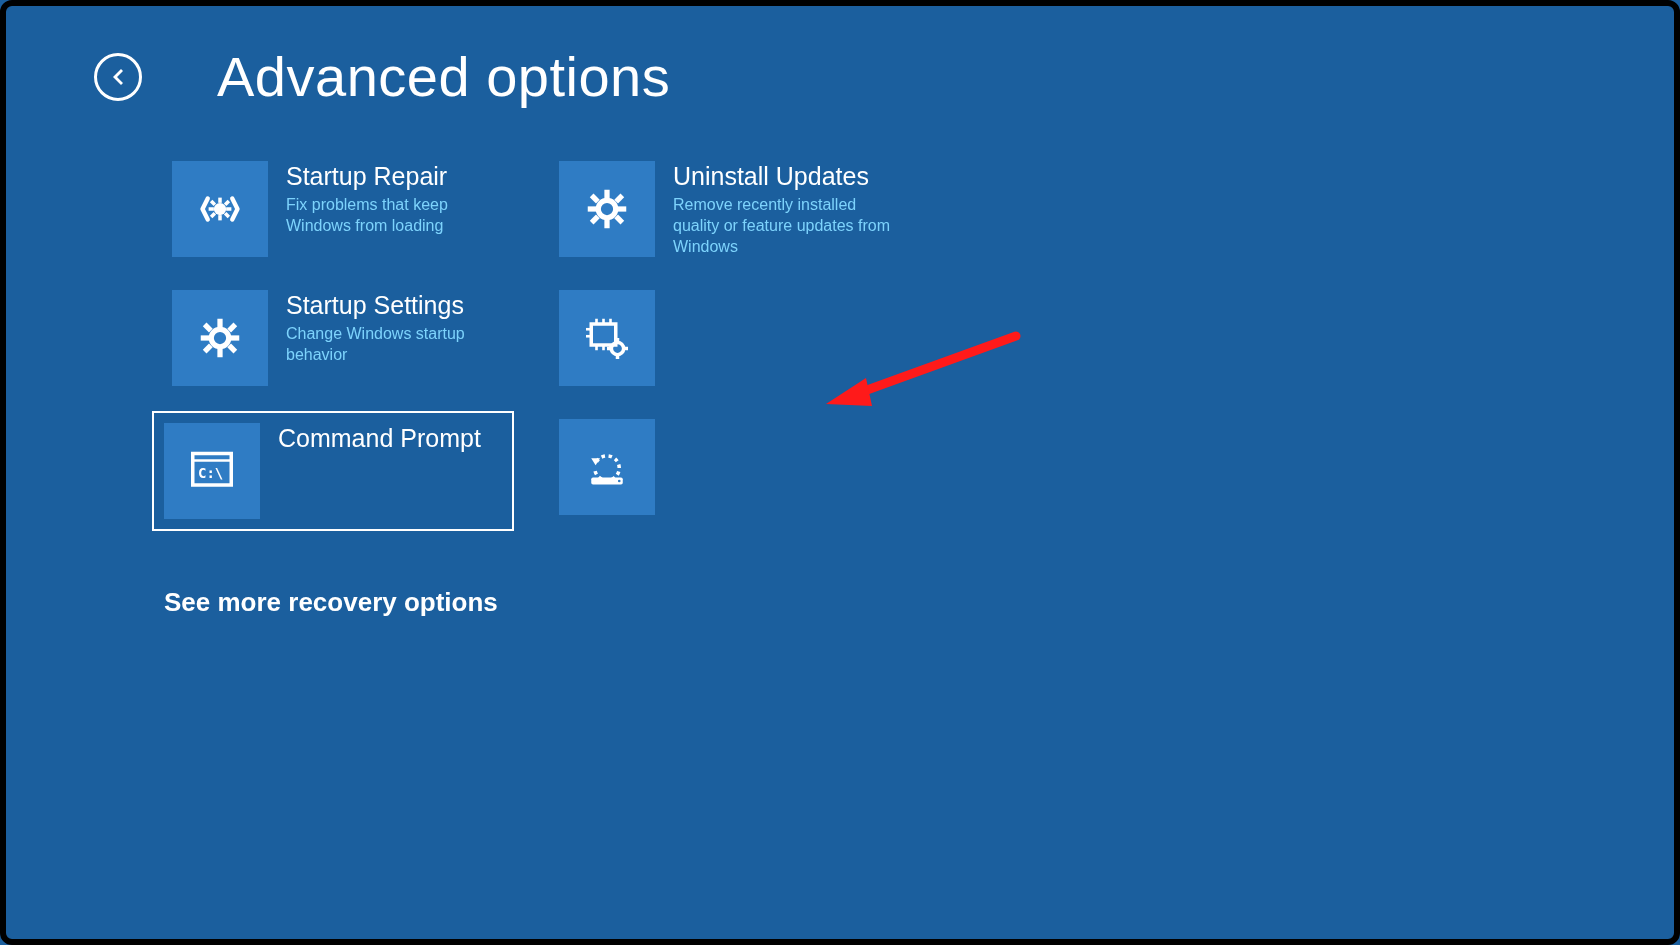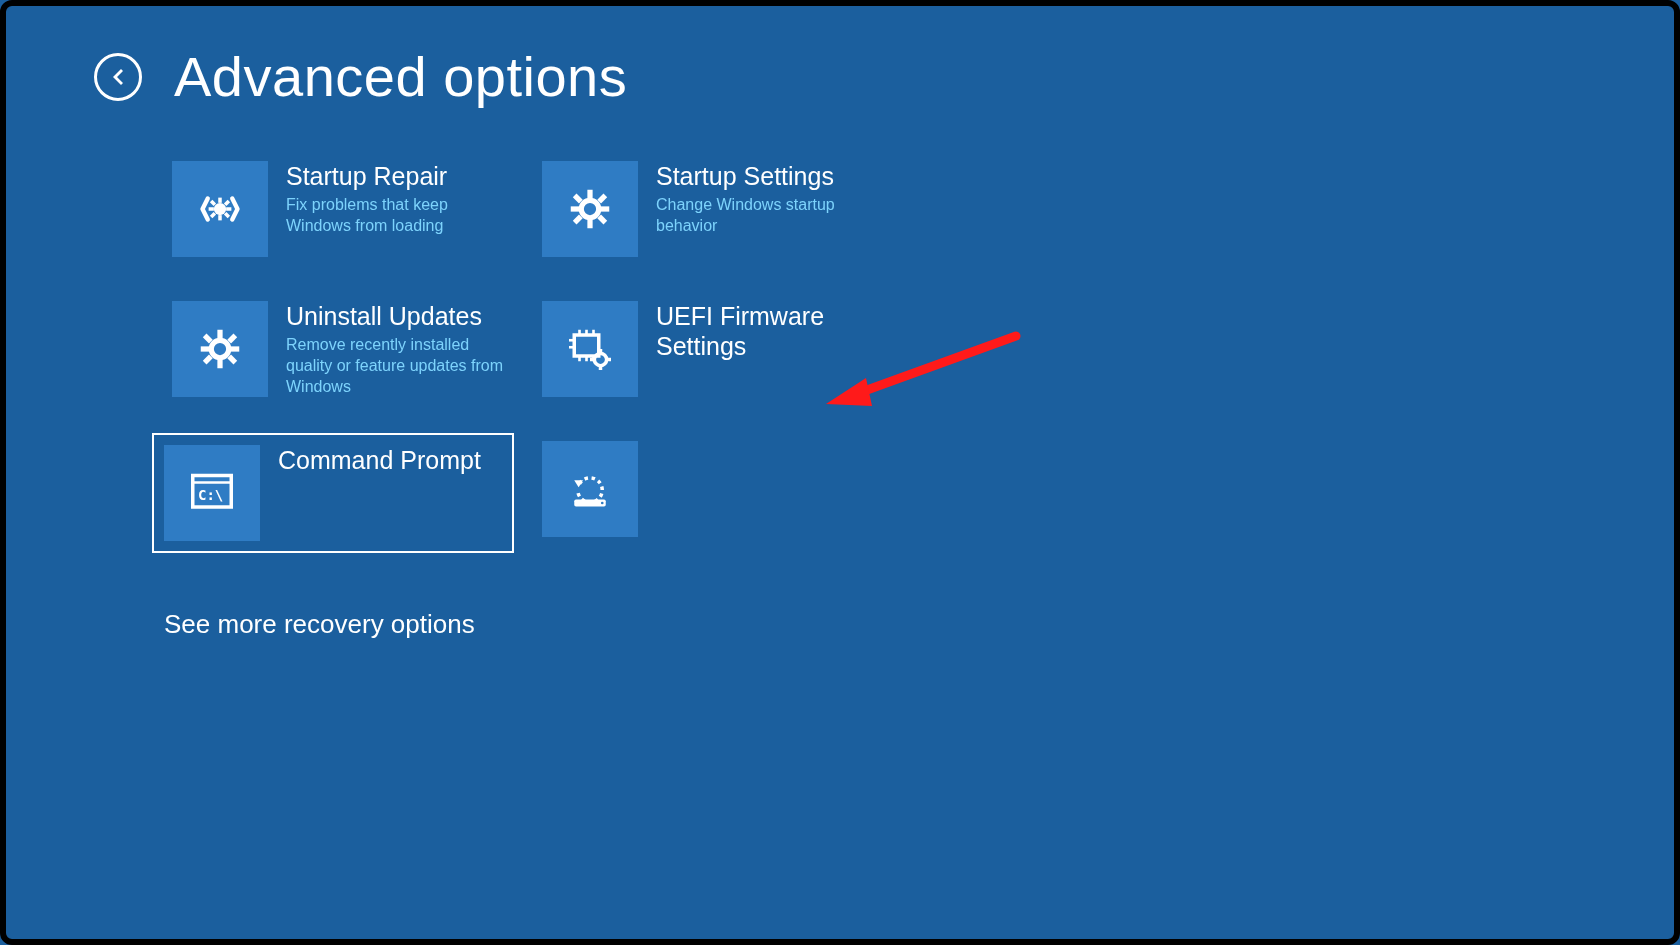--- a/index.html
+++ b/index.html
@@ -24,29 +24,31 @@
     border-radius: 50%;
     display: flex; align-items: center; justify-content: center;
     cursor: pointer;
     flex-shrink: 0;
   }
   .back-btn svg { width: 24px; height: 24px; fill: #ffffff; }
   .page-title {
     font-size: 56px;
     font-weight: 300;
     letter-spacing: 0.5px;
+    margin-left: 43px;
   }
   .options-area {
     padding: 44px 0 0 158px;
   }
   .options-grid {
     display: grid;
     grid-template-columns: 370px 370px;
     column-gap: 0px;
     row-gap: 28px;
+    gap: 17px;
   }
   .option-tile {
     display: flex;
     align-items: flex-start;
     gap: 18px;
     padding: 6px;
     width: 350px;
     cursor: pointer;
     border: 2px solid transparent;
   }
@@ -73,21 +75,21 @@
   .tile-desc {
     font-size: 16px;
     font-weight: 400;
     color: #7dd3fc;
     line-height: 1.3;
     max-width: 220px;
   }
   .more-link {
     margin-top: 56px;
     font-size: 26px;
-    font-weight: 400;
+    font-weight: 700;
     cursor: pointer;
   }
   .arrow-annotation {
     position: absolute;
     left: 810px;
     top: 320px;
     pointer-events: none;
   }
   .arrow-annotation svg { width: 220px; height: 100px; }
 </style>
@@ -139,44 +141,44 @@
               <rect x="10" y="29" width="10" height="6"></rect>
               <rect x="44" y="29" width="10" height="6"></rect>
               <rect x="15" y="15" width="6" height="10" transform="rotate(-45 18 20)"></rect>
               <rect x="43" y="39" width="6" height="10" transform="rotate(-45 46 44)"></rect>
               <rect x="43" y="15" width="6" height="10" transform="rotate(45 46 20)"></rect>
               <rect x="15" y="39" width="6" height="10" transform="rotate(45 18 44)"></rect>
             </g>
           </svg>
       </div>
       <div class="tile-text">
-        <div class="tile-title">Startup Settings</div>
-        <div class="tile-desc">Change Windows startup behavior</div>
+        <div class="tile-title">Uninstall Updates</div>
+        <div class="tile-desc">Remove recently installed quality or feature updates from Windows</div>
       </div>
     </div>
 
     <div class="option-tile">
       <div class="tile-icon">
         <svg viewBox="0 0 64 64">
             <circle cx="32" cy="32" r="10" fill="none" stroke="#fff" stroke-width="6"></circle>
             <g fill="#fff">
               <rect x="29" y="10" width="6" height="10"></rect>
               <rect x="29" y="44" width="6" height="10"></rect>
               <rect x="10" y="29" width="10" height="6"></rect>
               <rect x="44" y="29" width="10" height="6"></rect>
               <rect x="15" y="15" width="6" height="10" transform="rotate(-45 18 20)"></rect>
               <rect x="43" y="39" width="6" height="10" transform="rotate(-45 46 44)"></rect>
               <rect x="43" y="15" width="6" height="10" transform="rotate(45 46 20)"></rect>
               <rect x="15" y="39" width="6" height="10" transform="rotate(45 18 44)"></rect>
             </g>
           </svg>
       </div>
       <div class="tile-text">
-        <div class="tile-title">Uninstall Updates</div>
-        <div class="tile-desc">Remove recently installed quality or feature updates from Windows</div>
+        <div class="tile-title">Startup Settings</div>
+        <div class="tile-desc">Change Windows startup behavior</div>
       </div>
     </div>
 
     <div class="option-tile">
       <div class="tile-icon">
         <svg viewBox="0 0 64 64">
           <rect x="14" y="16" width="28" height="24" fill="none" stroke="#fff" stroke-width="4"></rect>
           <g stroke="#fff" stroke-width="3">
               <line x1="20" y1="10" x2="20" y2="16"></line>
               <line x1="28" y1="10" x2="28" y2="16"></line>
@@ -190,21 +192,20 @@
           <circle cx="44" cy="44" r="7" fill="none" stroke="#fff" stroke-width="4"></circle>
           <g fill="#fff">
               <rect x="42" y="32" width="4" height="6"></rect>
               <rect x="42" y="50" width="4" height="6"></rect>
               <rect x="32" y="42" width="6" height="4"></rect>
               <rect x="50" y="42" width="6" height="4"></rect>
             </g>
         </svg>
       </div>
       <div class="tile-text">
-        <div class="tile-title">UEFI Firmware Settings</div>
       </div>
     </div>
 
     <div class="option-tile selected">
       <div class="tile-icon">
         <svg viewBox="0 0 64 64">
           <rect x="10" y="12" width="44" height="36" fill="none" stroke="#fff" stroke-width="4"></rect>
           <line x1="10" y1="20" x2="54" y2="20" stroke="#fff" stroke-width="3"></line>
           <text x="16" y="40" font-family="monospace" font-size="16" fill="#fff" font-weight="bold">C:\</text>
         </svg>

